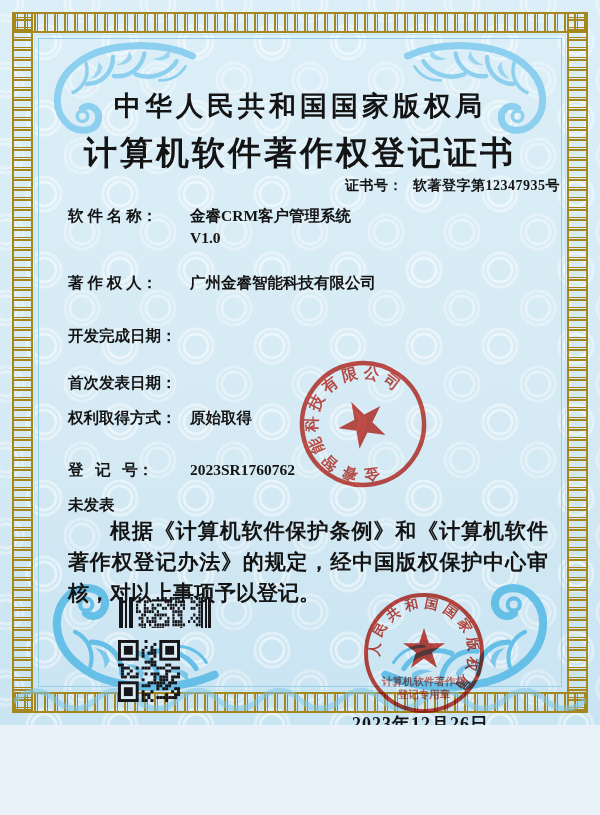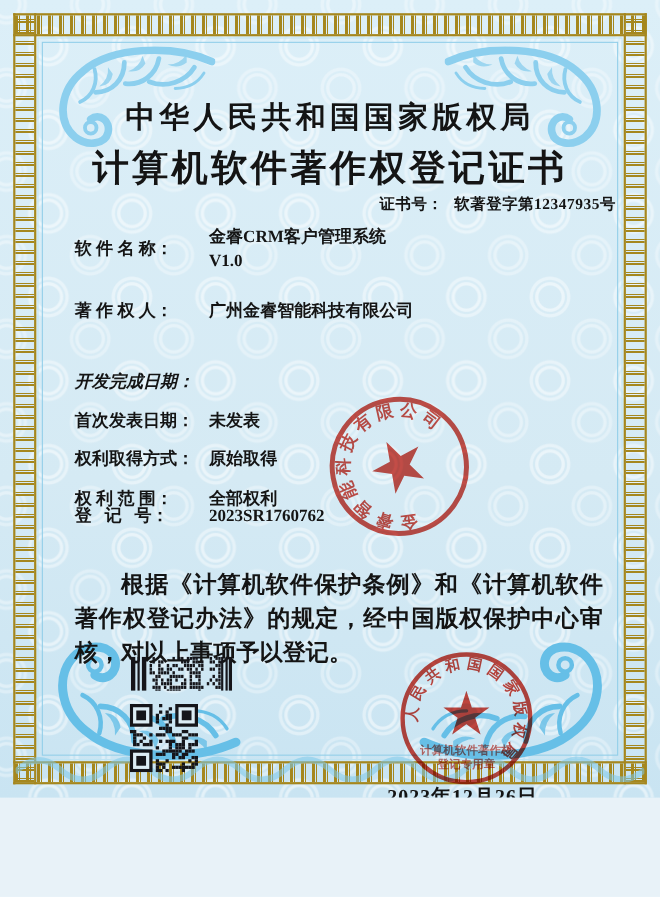--- a/index.html
+++ b/index.html
@@ -32,24 +32,24 @@
   .orn-tl{left:44px;top:42px;}
   .orn-tr{right:44px;top:42px;transform:scaleX(-1);}
   .orn-bl{left:40px;bottom:34px;width:180px;height:112px;color:#66bfe7;transform:scaleY(-1);}
   .orn-br{right:40px;bottom:34px;width:180px;height:112px;color:#66bfe7;transform:scale(-1,-1);}
   .bottom-wave{position:absolute;left:14px;right:14px;bottom:14px;height:34px;opacity:.55;color:#7ec9ea;}
   
   .issuer{position:absolute;top:88px;left:0;width:100%;text-align:center;font-size:27px;font-weight:700;letter-spacing:4px;}
   .cert-title{position:absolute;top:131px;left:0;width:100%;text-align:center;font-size:33px;font-weight:700;letter-spacing:3px;}
   .certno-line{position:absolute;top:177px;left:345px;font-size:14px;font-weight:700;letter-spacing:.5px;}
   .certno-line .lbl{margin-right:10px;}
-  .field{position:absolute;left:68px;right:50px;display:flex;font-size:15.5px;font-weight:700;line-height:22px;align-items:center;}
+  .field{position:absolute;left:68px;right:50px;display:flex;font-size:15.5px;font-weight:700;line-height:22px;}
   .field .flabel{width:122px;flex:0 0 122px;white-space:pre;}
   .field .fvalue{white-space:pre-line;}
-  .f0{top:205px;} .f1{top:272px;} .f2{top:337px;font-style:italic;} .f3{top:372px;} .f4{top:407px;} .f5{top:443px;} .f6{top:459px;}
+  .f0{top:205px;} .f1{top:272px;} .f2{top:325px;} .f3{top:372px;flex-direction:column;} .f4{top:407px;} .f5{top:443px;} .f6{top:459px;}
   .statement{position:absolute;top:516px;left:68px;right:52px;font-size:21px;font-weight:700;line-height:31px;text-indent:2em;text-align:justify;}
   .issue-date{position:absolute;left:352px;top:712px;font-size:18px;font-weight:700;letter-spacing:1px;}
   
   .barcode{position:absolute;left:119px;top:597px;width:92px;height:31px;}
   .barcode svg{width:100%;height:100%;fill:#15151a;}
   .qrcode{position:absolute;left:118px;top:640px;width:62px;height:62px;}
   .qrcode svg{width:100%;height:100%;fill:#15151a;}
   
   .seal{position:absolute;mix-blend-mode:multiply;}
   .seal-company{left:296px;top:357px;width:134px;height:134px;opacity:.88;}
@@ -124,24 +124,20 @@
   <div class="field f2">
     <span class="flabel">开发完成日期：</span>
   </div>
   <div class="field f3">
     <span class="flabel">首次发表日期：</span>
     <span class="fvalue">未发表</span>
   </div>
   <div class="field f4">
     <span class="flabel">权利取得方式：</span>
     <span class="fvalue">原始取得</span>
-  </div>
-  <div class="field f5">
-    <span class="flabel">权 利 范 围：</span>
-    <span class="fvalue">全部权利</span>
   </div>
   <div class="field f6">
     <span class="flabel">登   记   号：</span>
     <span class="fvalue">2023SR1760762</span>
   </div>
 
   <div class="statement">根据《计算机软件保护条例》和《计算机软件著作权登记办法》的规定，经中国版权保护中心审核，对以上事项予以登记。</div>
 
   <div class="barcode"><svg id="barcode-svg" viewBox="0 0 92 31" preserveAspectRatio="none">
         <rect x="0" y="0" width="4" height="31"></rect>

